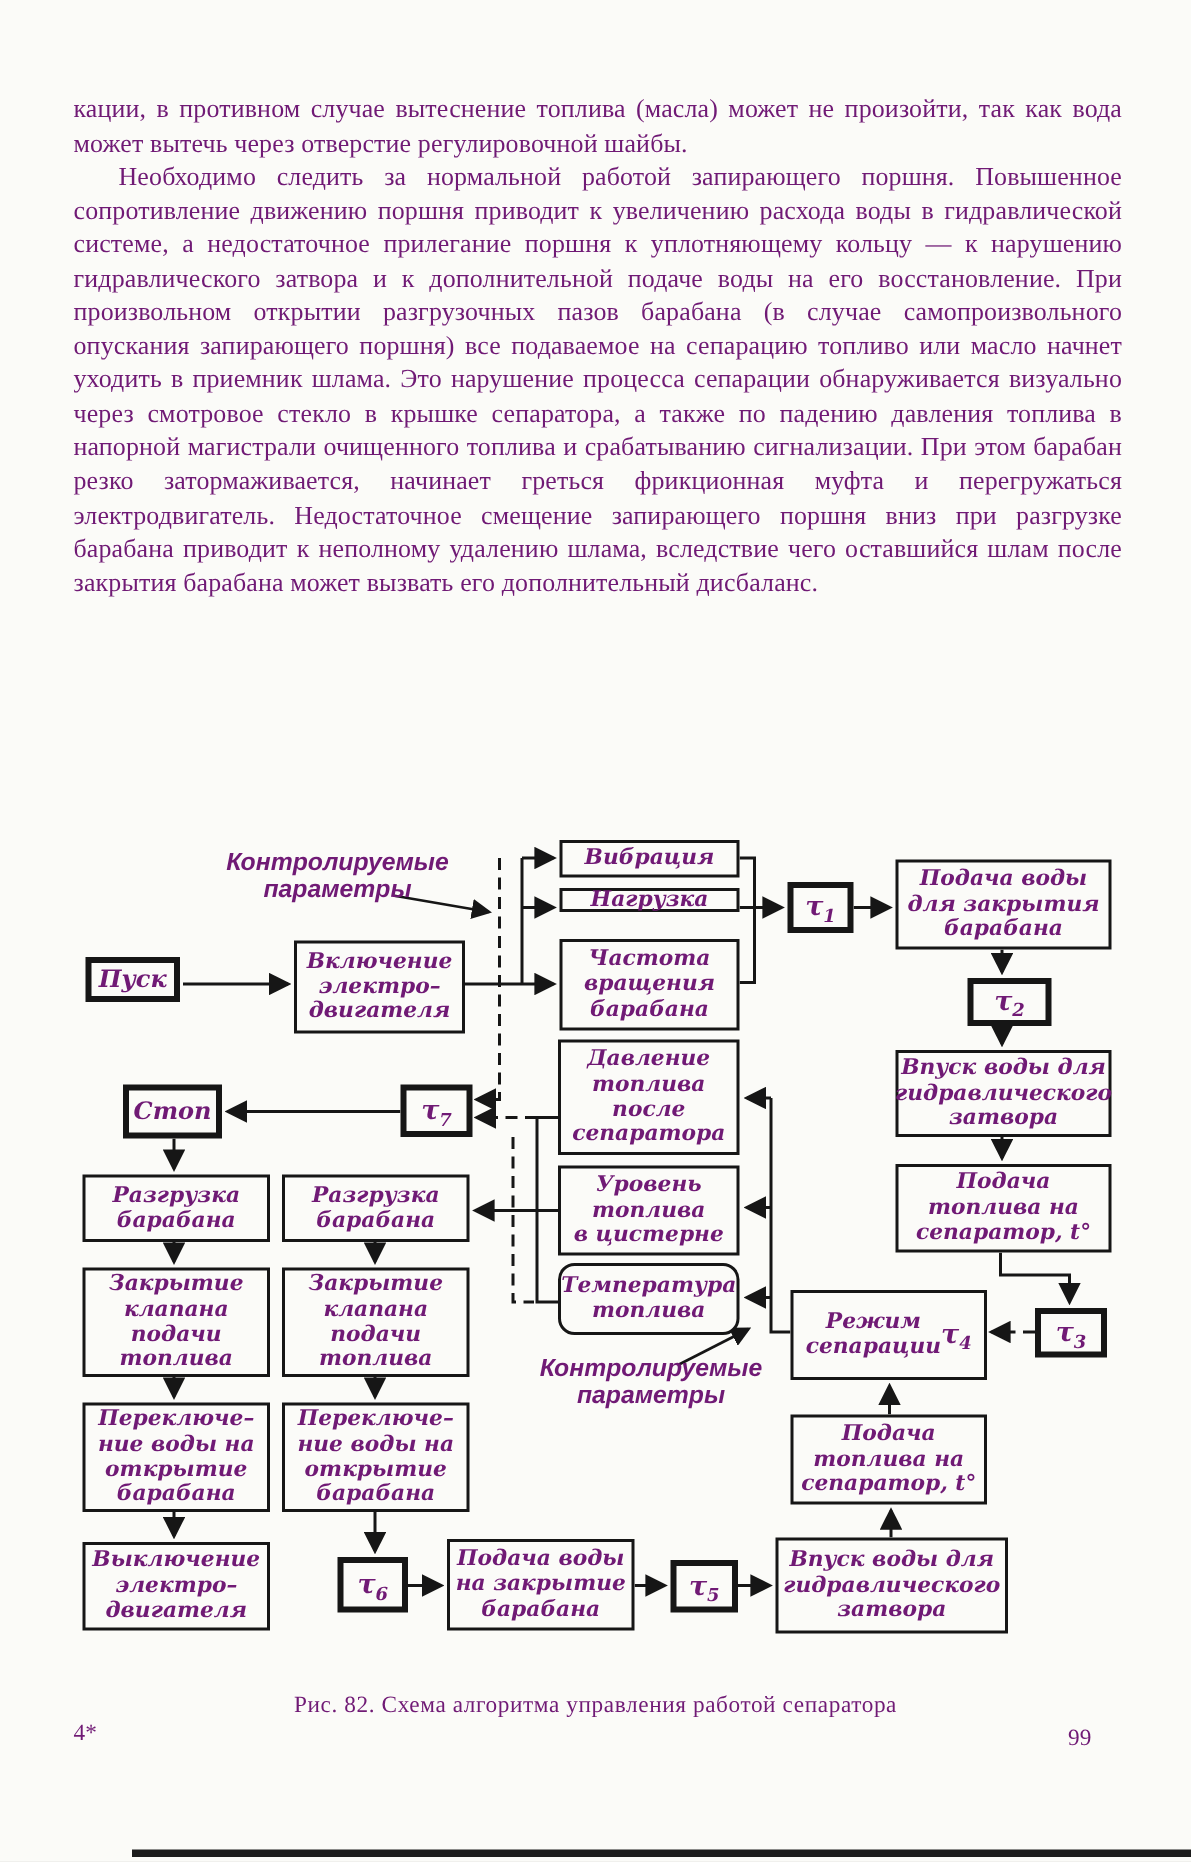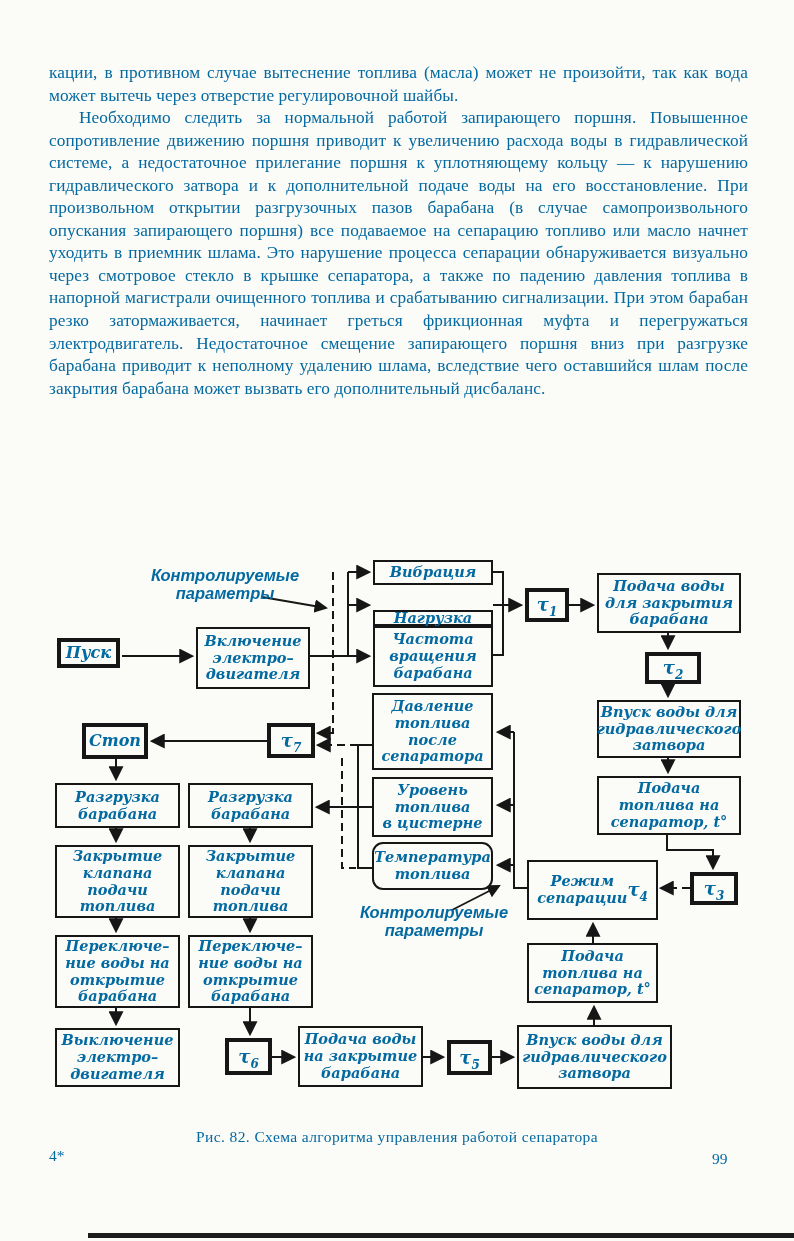--- a/index.html
+++ b/index.html
@@ -1,18 +1,18 @@
 <!DOCTYPE html>
 <html><head>
 <meta charset="utf-8">
 <style>
   html,body{margin:0;padding:0;background:#e8e8e6;}
   .page{
     position:relative;width:794px;height:1241px;margin:0 auto;
-    background:#fbfbf8;color:#0369a1;overflow:hidden;
+    background:#fbfbf8;color:#701a75;overflow:hidden;
     font-family:"Liberation Serif",serif;
   }
   .textblock{
     position:absolute;left:49px;top:62px;width:699px;
     font-size:17.3px;line-height:22.55px;text-align:justify;
     letter-spacing:.1px;
   }
   .textblock p{margin:0;}
   .indent{text-indent:30px;}
   svg.wires{position:absolute;left:0;top:0;}
@@ -107,21 +107,21 @@
   <div class="script-label" style="left:135px;top:566px;width:180px;">Контролируемые
 параметры</div>
   <div class="script-label" style="left:348px;top:903px;width:172px;">Контролируемые
 параметры</div>
 
   <div class="box bold" style="left:57px;top:638px;width:63px;height:30px;font-size:16px;">Пуск</div>
   <div class="box" style="left:196px;top:627px;width:114px;height:62px;">Включение
 электро–
 двигателя</div>
   <div class="box" style="left:373px;top:560px;width:120px;height:25px;">Вибрация</div>
-  <div class="box" style="left:373px;top:592px;width:120px;height:16px;margin-top:18px;">Нагрузка</div>
+  <div class="box" style="left:373px;top:592px;width:120px;height:16px;">Нагрузка</div>
   <div class="box" style="left:373px;top:626px;width:120px;height:61px;">Частота
 вращения
 барабана</div>
   <div class="box bold" style="left:525px;top:588px;width:44px;height:34px;">
     <span class="tau"><span>τ</span><sub>1</sub></span>
   </div>
   <div class="box" style="left:597px;top:573px;width:144px;height:60px;">Подача воды
 для закрытия
 барабана</div>
   <div class="box bold" style="left:645px;top:652px;width:56px;height:32px;">

